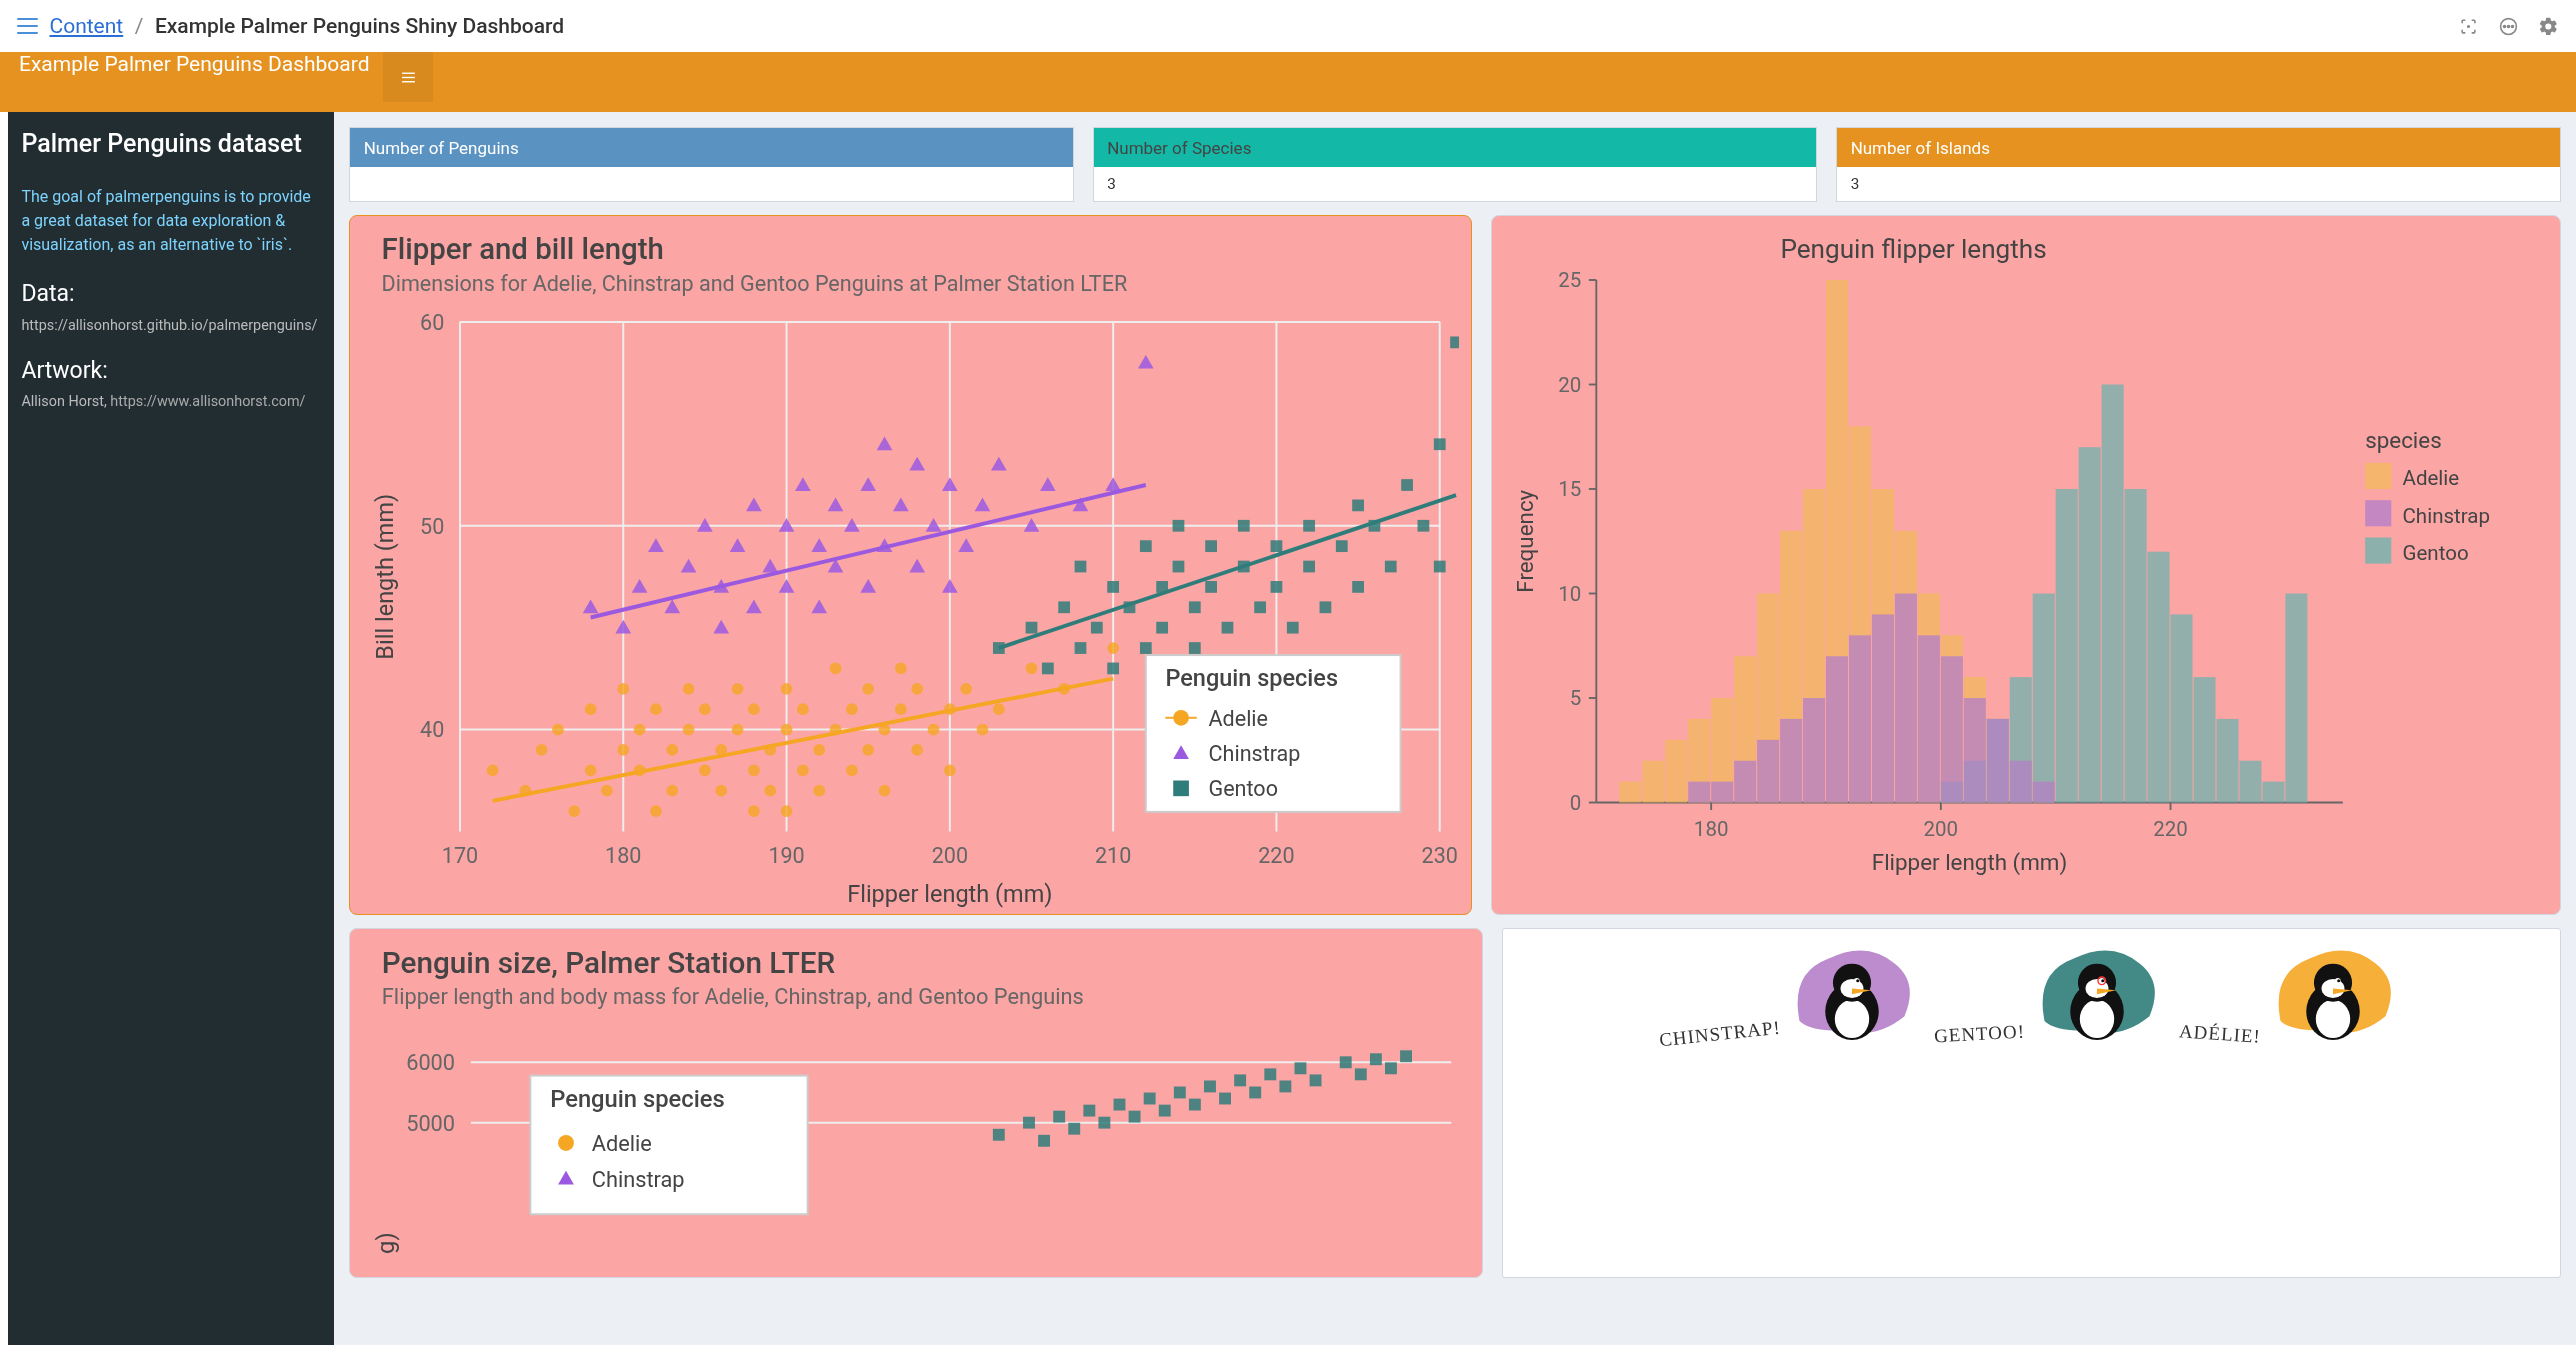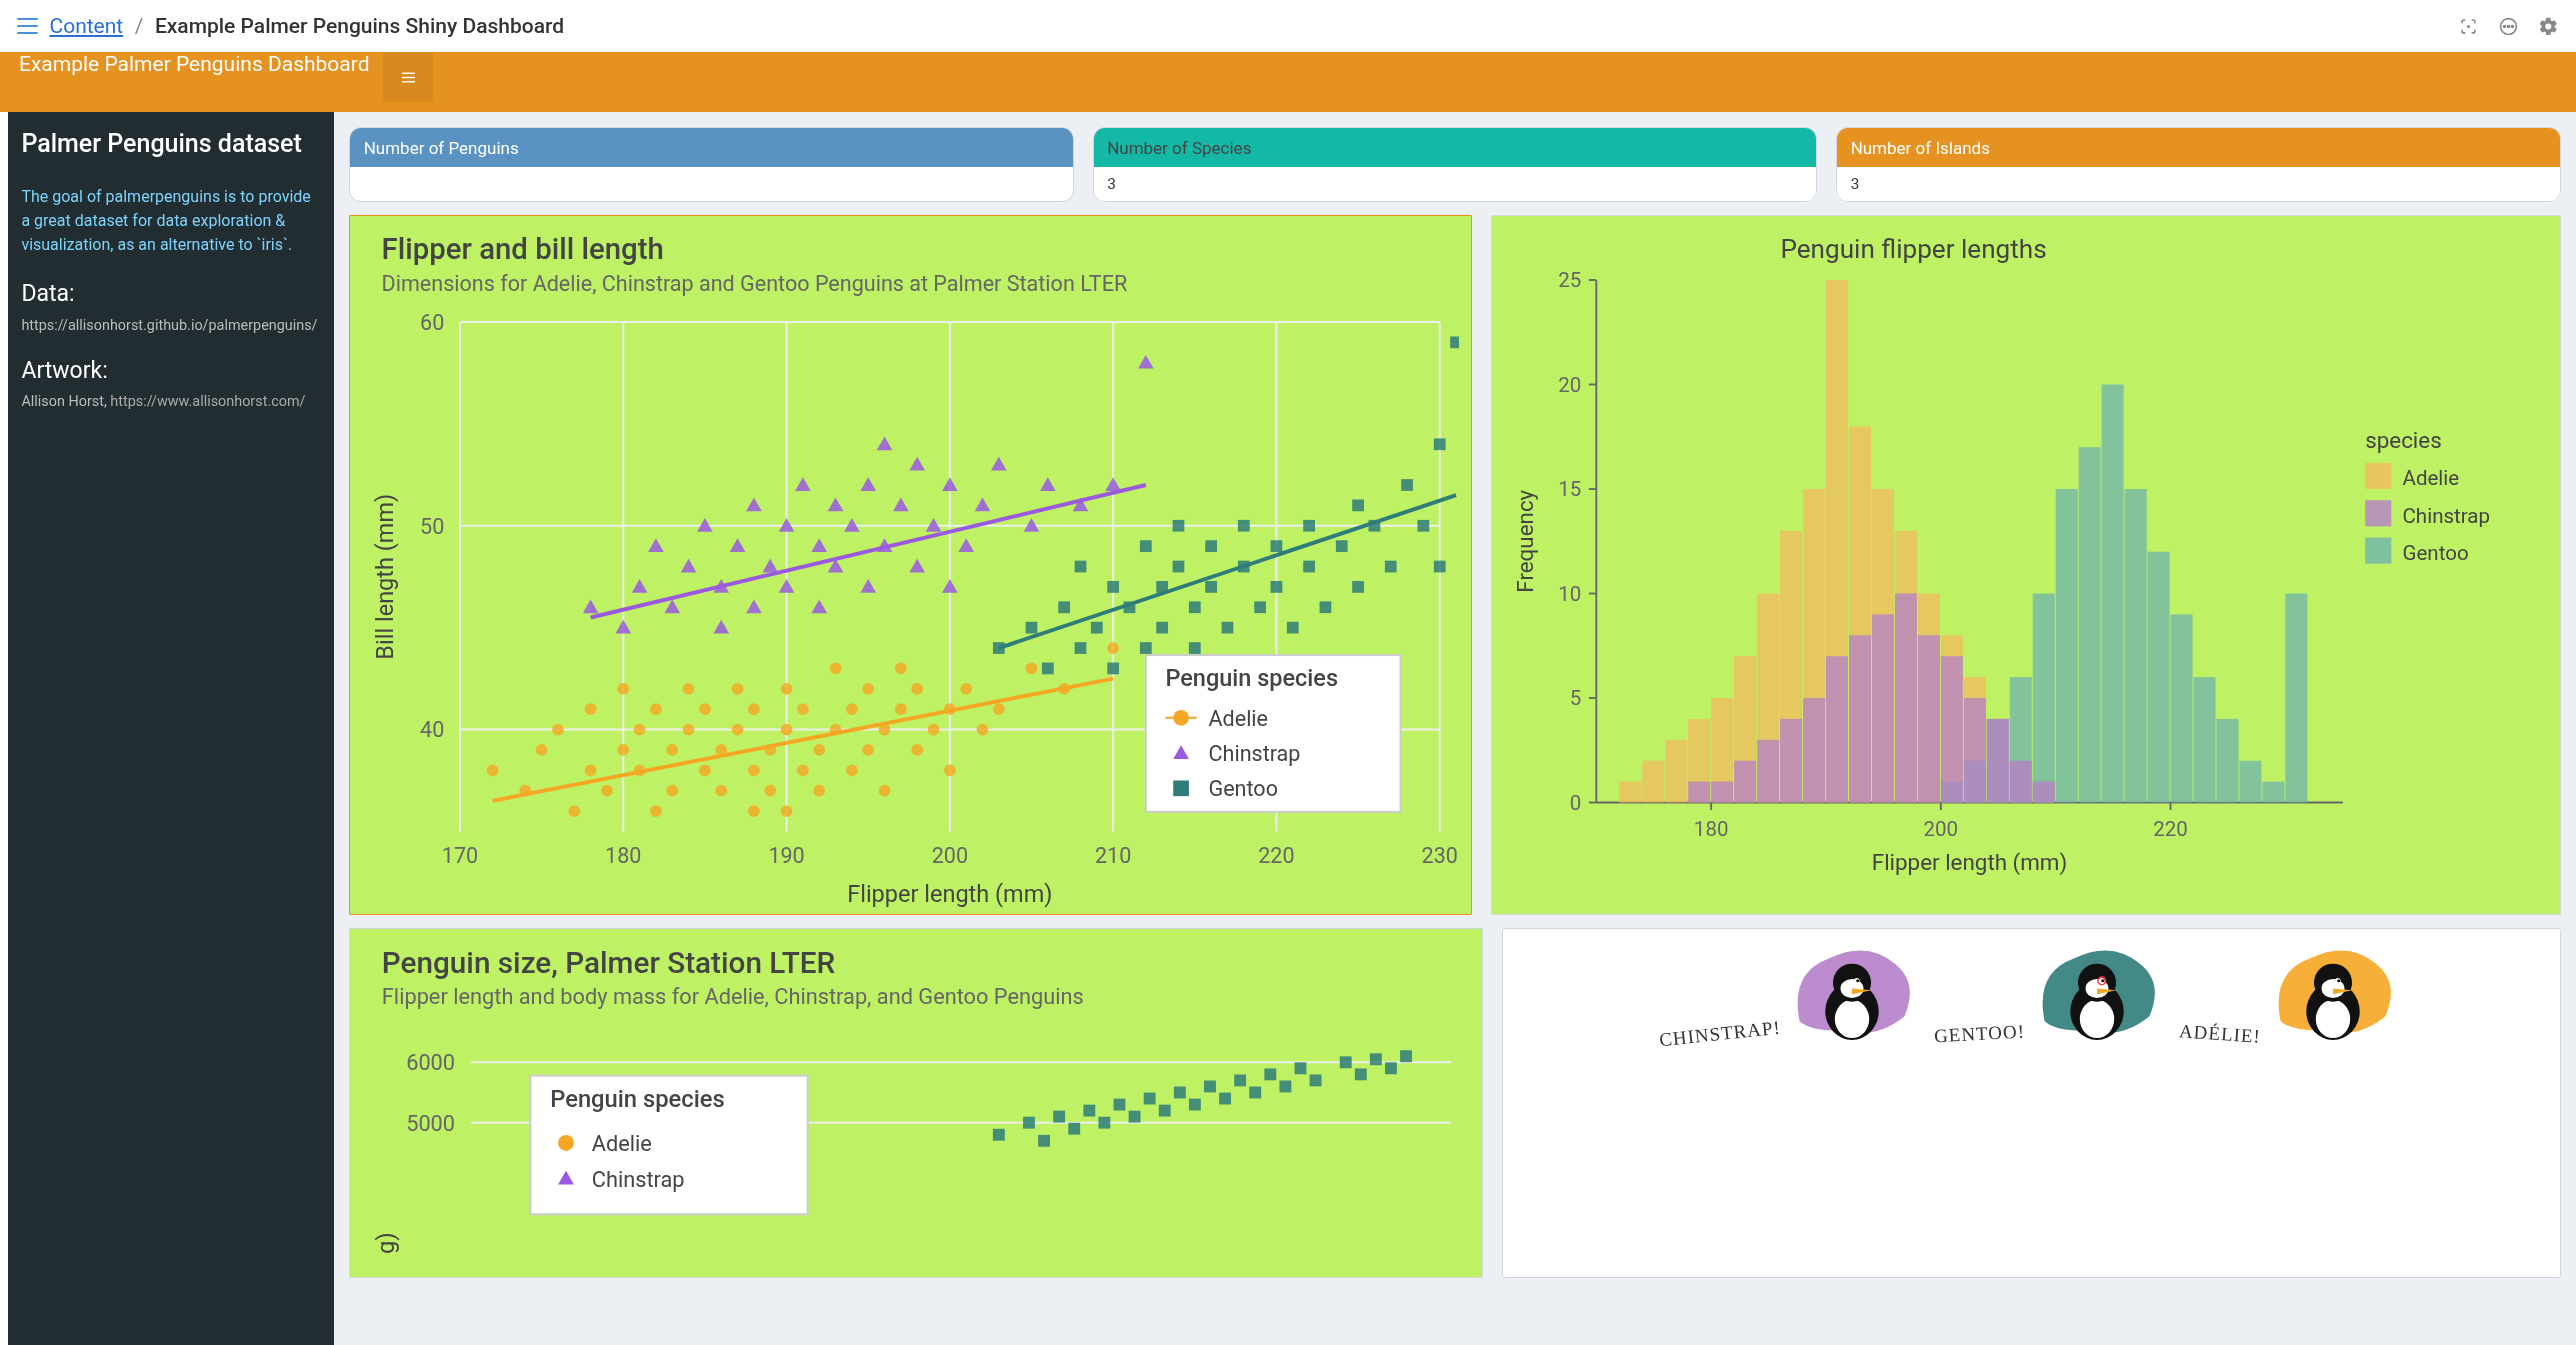--- a/index.html
+++ b/index.html
@@ -20,28 +20,28 @@
   .appbar-toggle svg { width: 17px; height: 17px; fill: #fff; }
   .body-row { display: flex; height: calc(100% - 52px - 50px); margin-left: 8px; }
   .sidebar { width: 326px; background: #222d32; color: #e8e8e8; padding: 17px 13.4px; flex-shrink: 0; }
   .sidebar h2 { font-size: 25px; font-weight: 500; margin-bottom: 27px; color: #fff; }
   .sidebar p { font-size: 16px; line-height: 1.5; margin-bottom: 23px; color: #7dd3fc; }
   .sidebar .label { font-size: 23px; margin-bottom: 9.6px; color: #fff; }
   .sidebar .url { font-size: 14.4px; color: #bbb; margin-bottom: 23px; }
   .sidebar .url a { color: #aaa; text-decoration: none; }
   .content { flex: 1; background: #ecf0f5; padding: 15.3px; overflow: auto; }
   .valueboxes { display: flex; gap: 19px; margin-bottom: 13.4px; }
-  .vbox { flex: 1; border: 1px solid #d2d6de; background: #fff; border-radius: 12px; overflow: hidden; }
+  .vbox { flex: 1; border: 1px solid #d2d6de; background: #fff; border-radius: 0; overflow: hidden; }
   .vbox .vhead { padding: 9.6px 13.4px; font-size: 17px; color: #fff; }
   .vbox.blue .vhead { background: #5a92c2; }
   .vbox.white .vhead { background: #14b8a6; color: #444; }
   .vbox.orange .vhead { background: #e59220; }
   .vbox .vbody { padding: 7.7px 13.4px; font-size: 15.3px; color: #333; background: #fff; }
   .plot-row { display: flex; gap: 19px; margin-bottom: 13.4px; }
-  .plot-box { background: #bef264; border: 1px solid #d2d6de; border-radius: 1px; flex: 1; padding: 7.7px 11.5px 3.8px; }
+  .plot-box { background: #fca5a5; border: 1px solid #d2d6de; border-radius: 8px; flex: 1; padding: 7.7px 11.5px 3.8px; }
   .plot-box.highlight { border: 1.9px solid #e59220; }
   .plot-box svg { display: block; }
   .plot-wrap { position: relative; }
   .art-box { flex: 1; background: #fff; border: 1px solid #d2d6de; border-radius: 2.9px; min-height: 144px; display:flex; align-items:flex-start; justify-content:center; padding-top:5.8px; }
   .penguin-art { display:flex; gap:9.6px; align-items:flex-start; }
   .penguin-art .p { text-align:center; }
   .penguin-art .p .lbl { font-family: "Comic Sans MS", cursive; font-size: 19px; letter-spacing:1px; transform: rotate(-3deg); display:inline-block; margin-bottom:3.8px;}
   text { font-family: inherit; }
 </style>
 </head>

